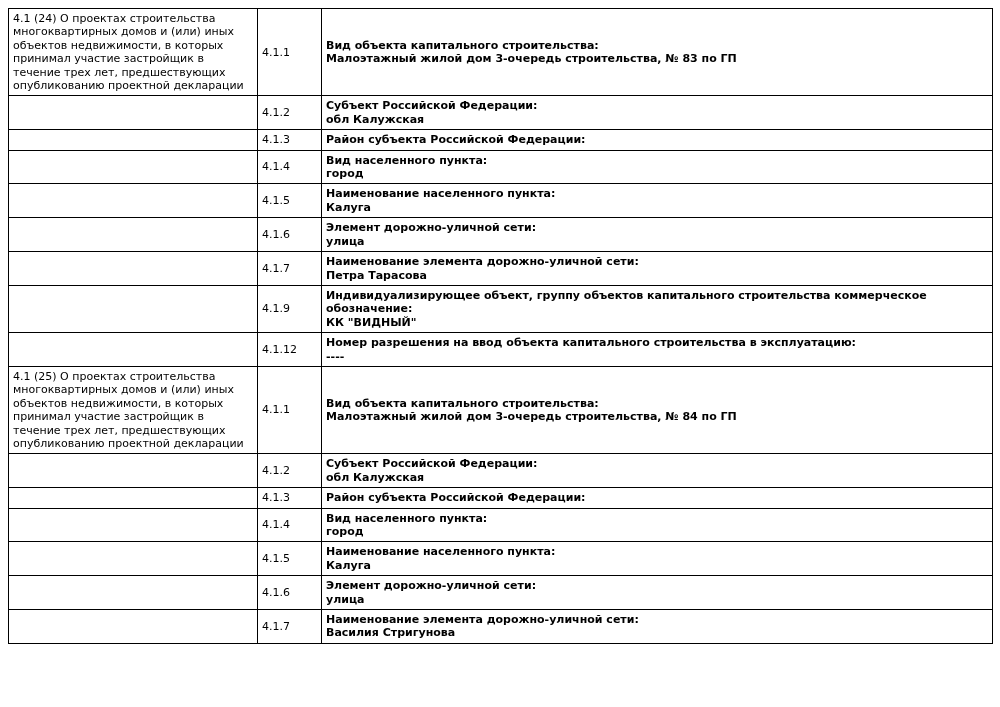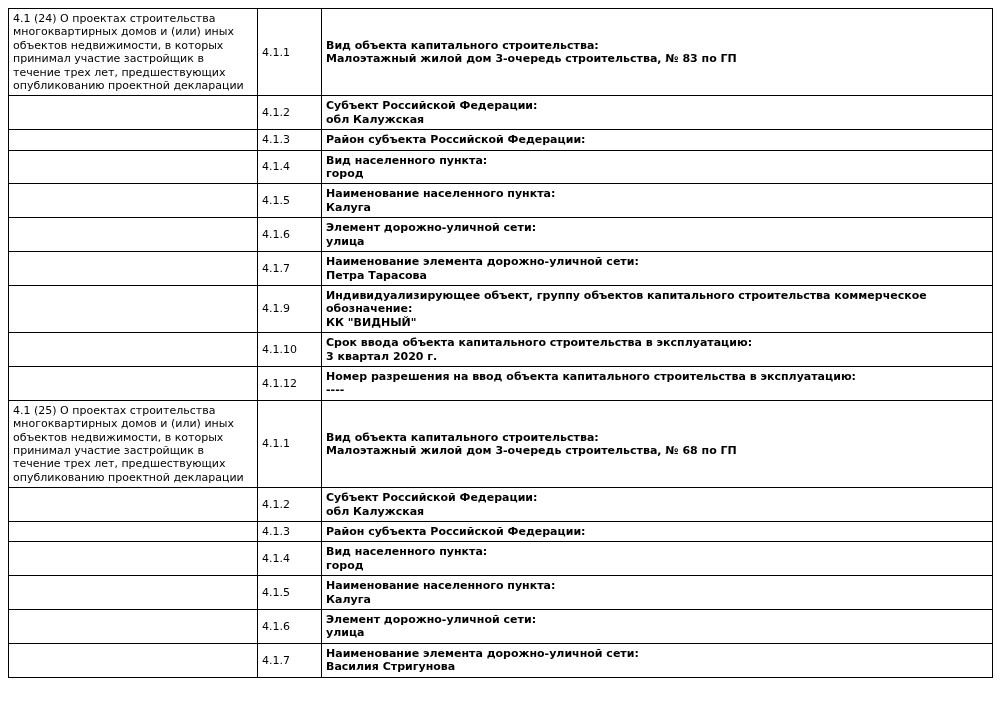--- a/index.html
+++ b/index.html
@@ -120,42 +120,34 @@
         <tr>
           <td class="desc"></td>
           <td class="num"><span>4.1.9</span></td>
           <td class="content">
             <div class="label">Индивидуализирующее объект, группу объектов капитального строительства коммерческое обозначение:</div>
             <div class="valueline"><span class="value">КК "ВИДНЫЙ"</span></div>
           </td>
         </tr>
         <tr>
           <td class="desc"></td>
-          <td class="num"><span>4.1.10</span></td>
-          <td class="content">
-            <div class="label">Срок ввода объекта капитального строительства в эксплуатацию:</div>
-            <div class="valueline"><span class="value">3 квартал 2020 г.</span></div>
-          </td>
-        </tr>
-        <tr>
-          <td class="desc"></td>
           <td class="num"><span>4.1.12</span></td>
           <td class="content">
             <div class="label">Номер разрешения на ввод объекта капитального строительства в эксплуатацию:</div>
             <div class="valueline"><span class="value">----</span></div>
           </td>
         </tr>
         <tr>
           <td class="desc">
             <div>4.1 (25) О проектах строительства многоквартирных домов и (или) иных объектов недвижимости, в которых принимал участие застройщик в течение трех лет, предшествующих опубликованию проектной декларации</div>
           </td>
           <td class="num"><span>4.1.1</span></td>
           <td class="content">
             <div class="label">Вид объекта капитального строительства:</div>
-            <div class="valueline"><span class="value">Малоэтажный жилой дом 3-очередь строительства, № 68 по ГП</span></div>
+            <div class="valueline"><span class="value">Малоэтажный жилой дом 3-очередь строительства, № 84 по ГП</span></div>
           </td>
         </tr>
         <tr>
           <td class="desc"></td>
           <td class="num"><span>4.1.2</span></td>
           <td class="content">
             <div class="label">Субъект Российской Федерации:</div>
             <div class="valueline"><span class="value">обл Калужская</span></div>
           </td>
         </tr>

